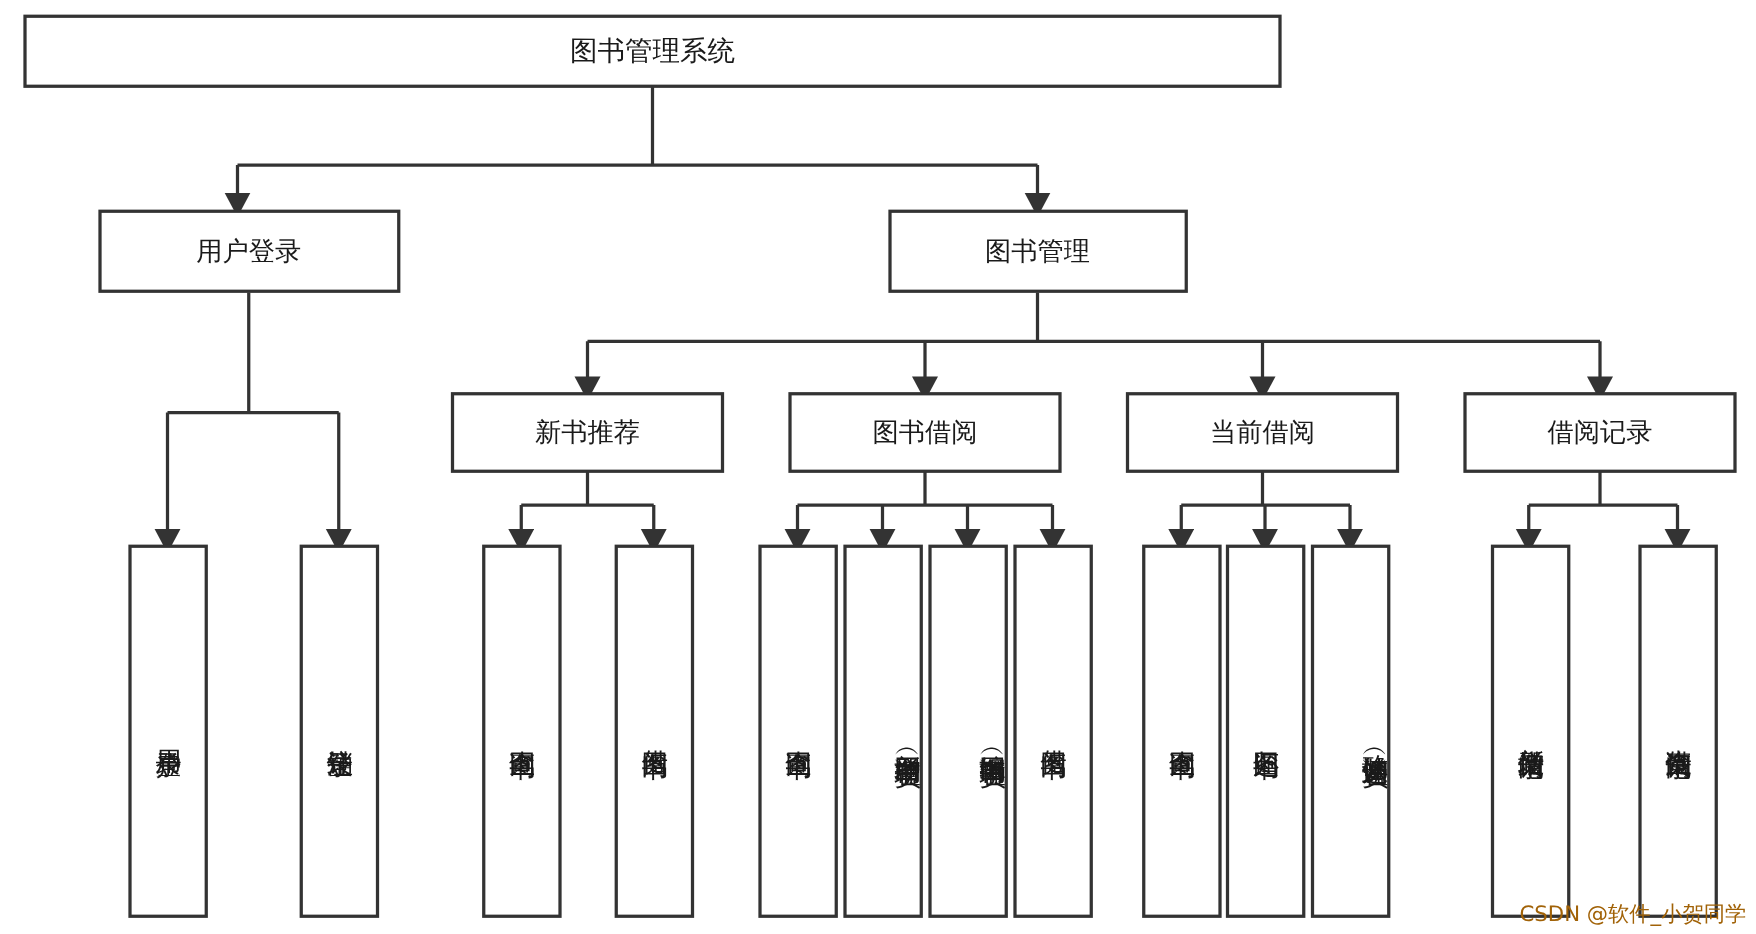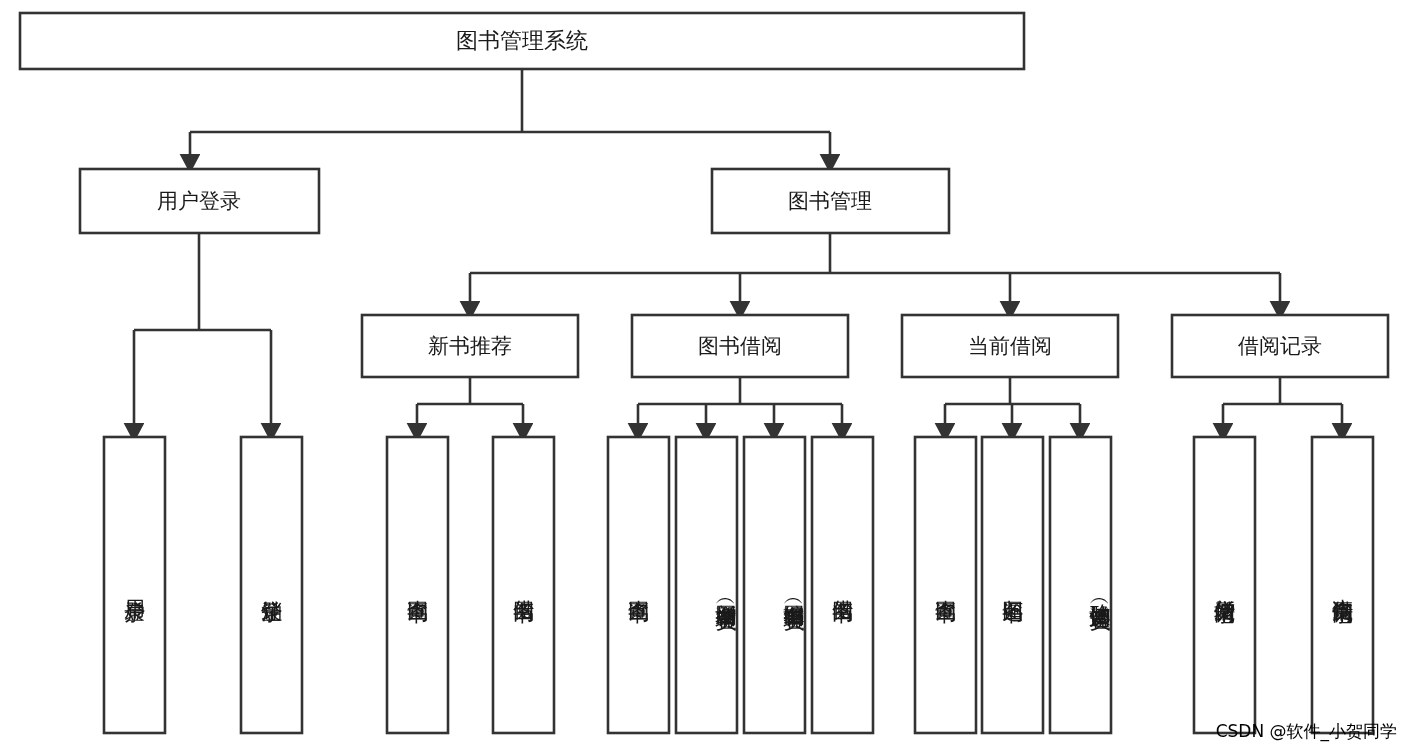--- a/index.html
+++ b/index.html
@@ -68,21 +68,21 @@
     text-align: center;
     white-space: nowrap;
     pointer-events: none;
   }
   #watermark {
     position: absolute;
     right: 8px;
     bottom: 4px;
     font-family: "DejaVu Sans", "Liberation Sans", sans-serif;
     font-size: 17px;
-    color: #000000;
+    color: #a16207;
     white-space: nowrap;
     user-select: none;
   }
 </style>
 </head>
 <body>
 
 <div id="diagram-root">
 
   <svg id="tree-svg" viewBox="0 0 1405 747">

